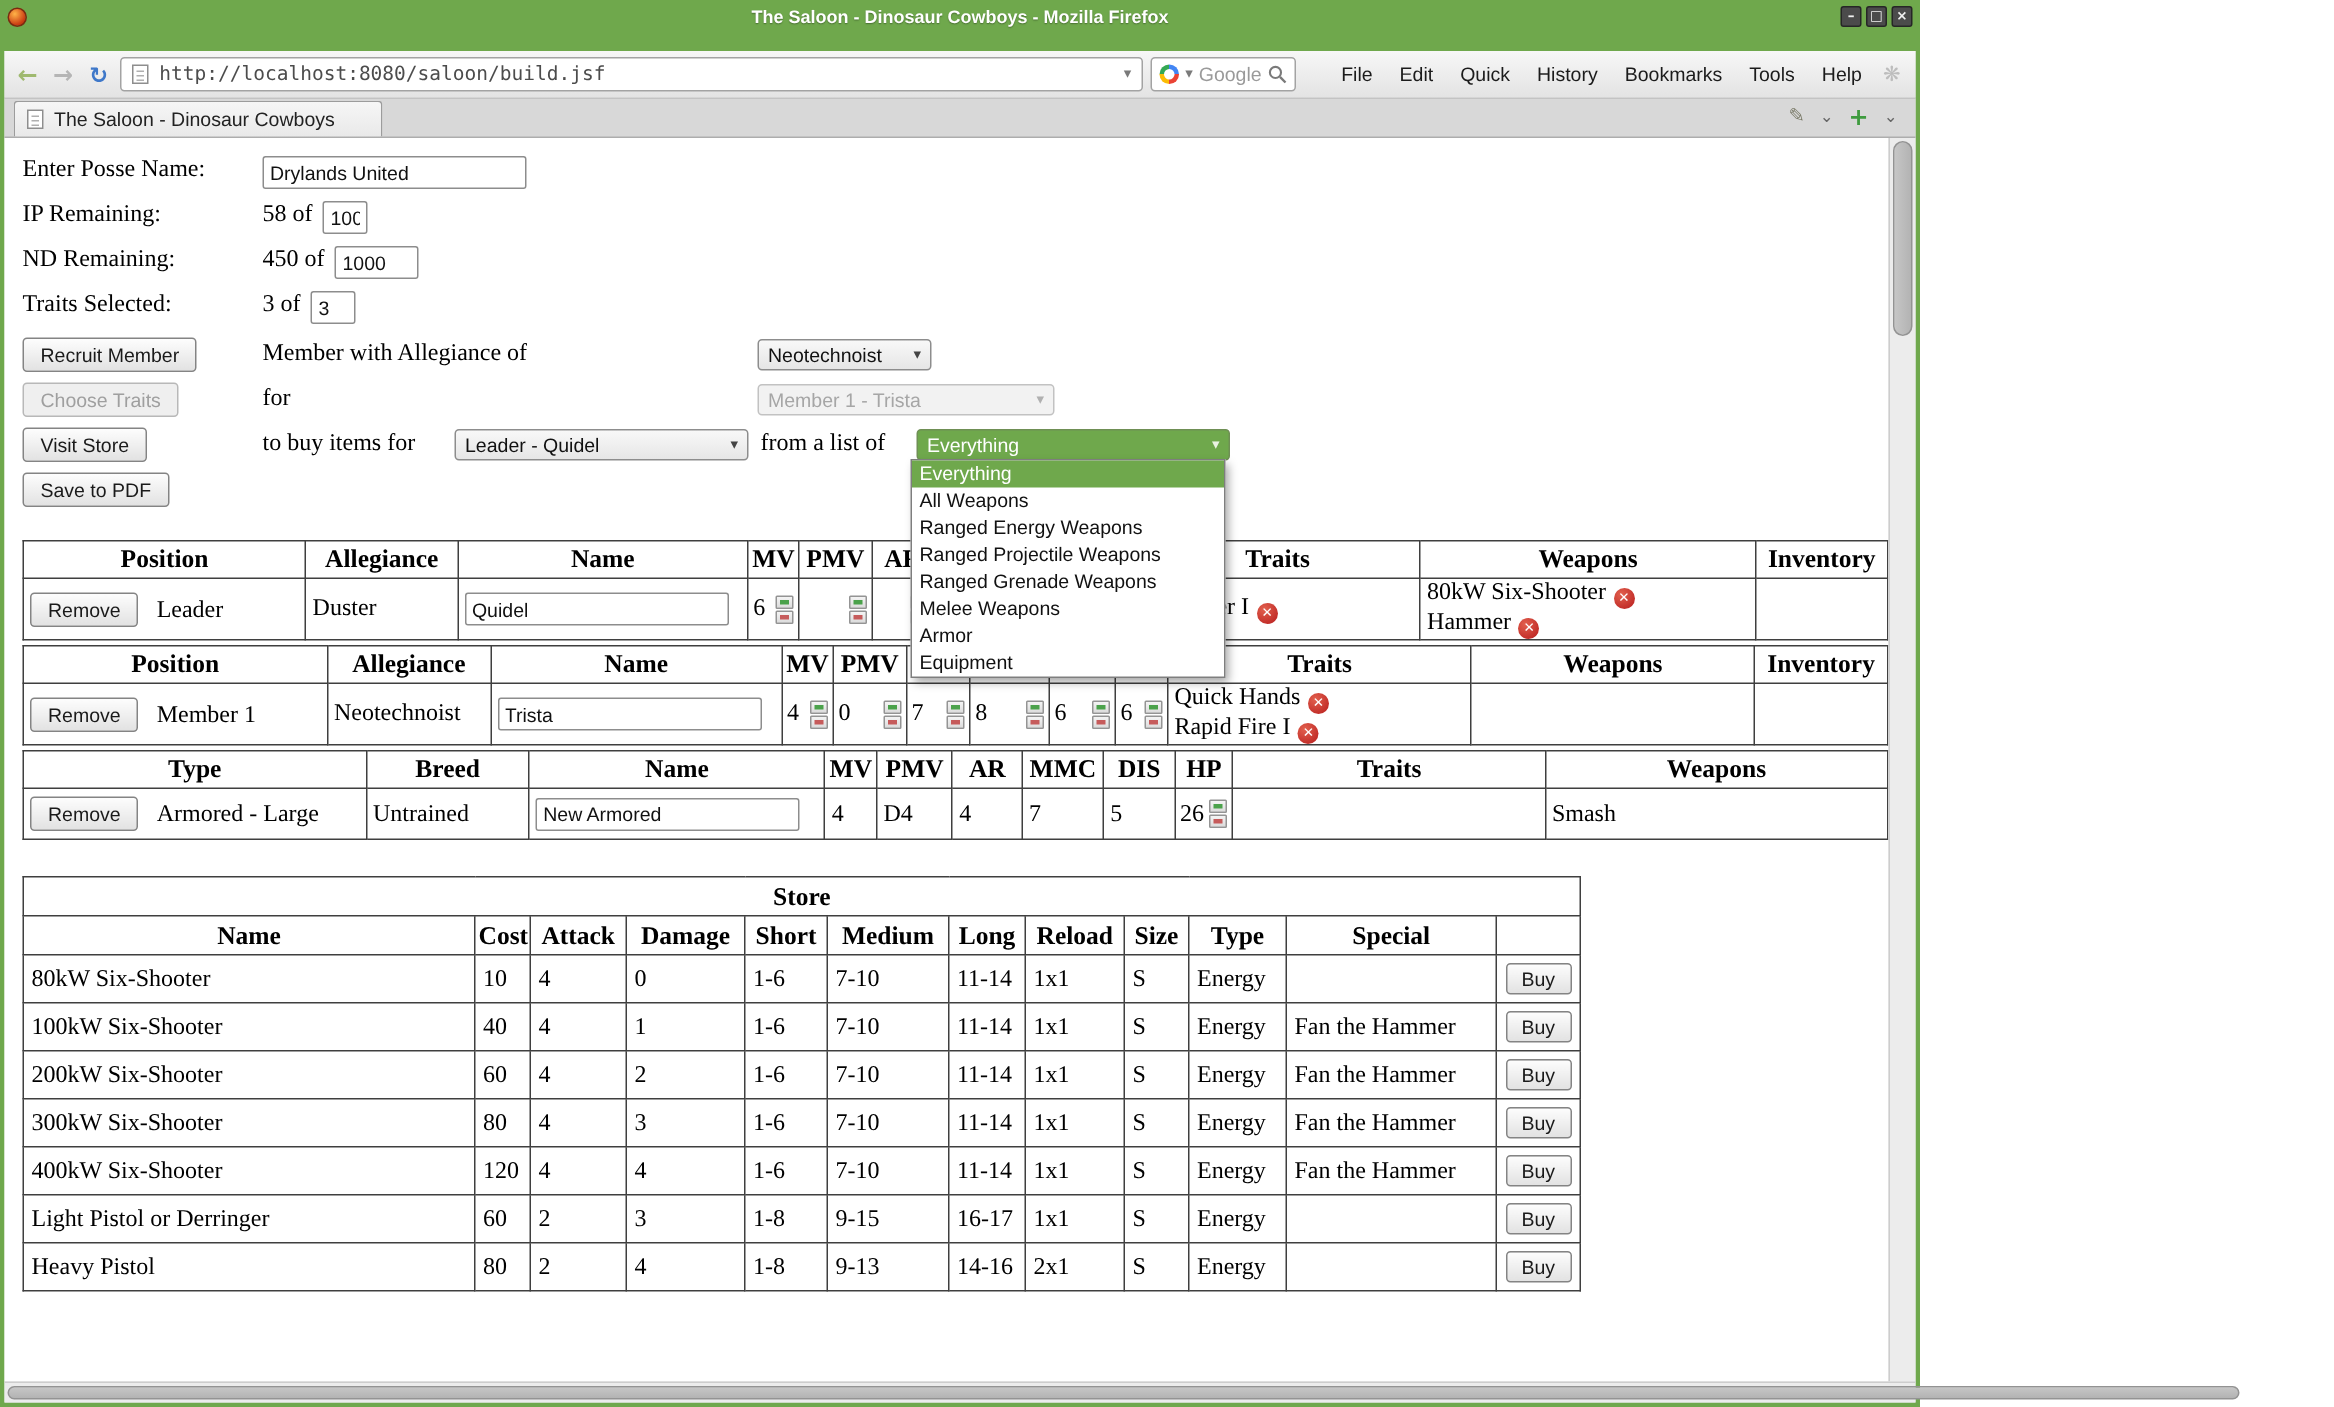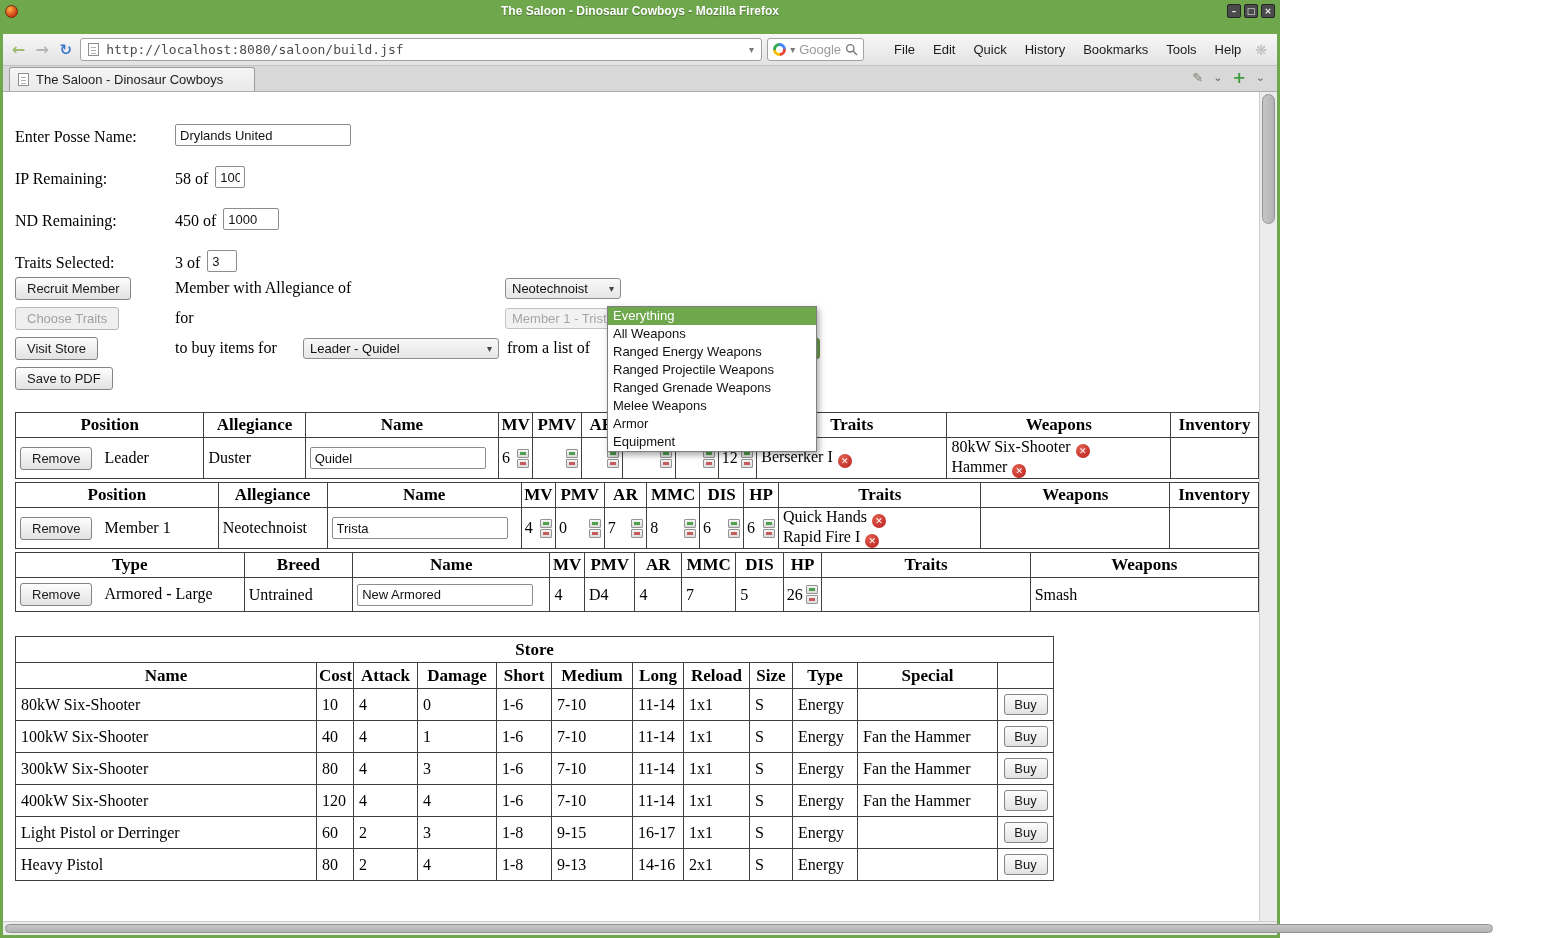--- a/index.html
+++ b/index.html
@@ -60,21 +60,21 @@
   .viewport { position:relative; flex:1; background:#fff; overflow:hidden; }
   .vscroll { flex:0 0 18px; background:#ececec; border-left:1px solid #cdcdcd; position:relative; }
   .vthumb { position:absolute; left:2px; right:2px; top:2px; height:130px; background:linear-gradient(90deg,#c6c6c6,#b3b3b3);
     border:1px solid #939393; border-radius:7px; }
   .hscroll { flex:0 0 14px; background:#ececec; border-top:1px solid #cdcdcd; position:relative; }
   .hthumb { position:absolute; top:2px; bottom:2px; left:2px; width:1488px; background:linear-gradient(#c6c6c6,#b3b3b3);
     border:1px solid #939393; border-radius:6px; }
 
   
   .page { padding:12px 0 0 12px; font-size:16px; color:#000; }
-  .frow { display:flex; align-items:flex-end; height:26px; margin-bottom:4px;margin-top:16px; }
+  .frow { display:flex; align-items:flex-start; height:26px; margin-bottom:4px; }
   .frow .lbl { width:160px; }
   .brow { display:flex; align-items:center; height:24px; margin-bottom:6px; }
   .brow .btncol { width:160px; }
   .pfx { margin-right:7px; }
 
   input.txt { height:22px; border:1px solid #8d8d8d; border-radius:2px; background:#fff;
     font:13px "Liberation Sans",sans-serif; padding:2px 4px; color:#111; }
   .w-posse { width:176px; }  .w-ip { width:30px; }  .w-nd { width:56px; }  .w-tr { width:30px; }
 
   button.gtk { height:23px; padding:0 11px; font:13px "Liberation Sans",sans-serif; color:#1a1a1a;
@@ -549,20 +549,34 @@
     <td>1-6</td>
     <td>7-10</td>
     <td>11-14</td>
     <td>1x1</td>
     <td>S</td>
     <td>Energy</td>
     <td>Fan the Hammer</td>
     <td class="buycell"><button class="buy">Buy</button></td>
   </tr>
                 <tr>
+    <td>200kW Six-Shooter</td>
+    <td>60</td>
+    <td>4</td>
+    <td>2</td>
+    <td>1-6</td>
+    <td>7-10</td>
+    <td>11-14</td>
+    <td>1x1</td>
+    <td>S</td>
+    <td>Energy</td>
+    <td>Fan the Hammer</td>
+    <td class="buycell"><button class="buy">Buy</button></td>
+  </tr>
+                <tr>
     <td>300kW Six-Shooter</td>
     <td>80</td>
     <td>4</td>
     <td>3</td>
     <td>1-6</td>
     <td>7-10</td>
     <td>11-14</td>
     <td>1x1</td>
     <td>S</td>
     <td>Energy</td>

